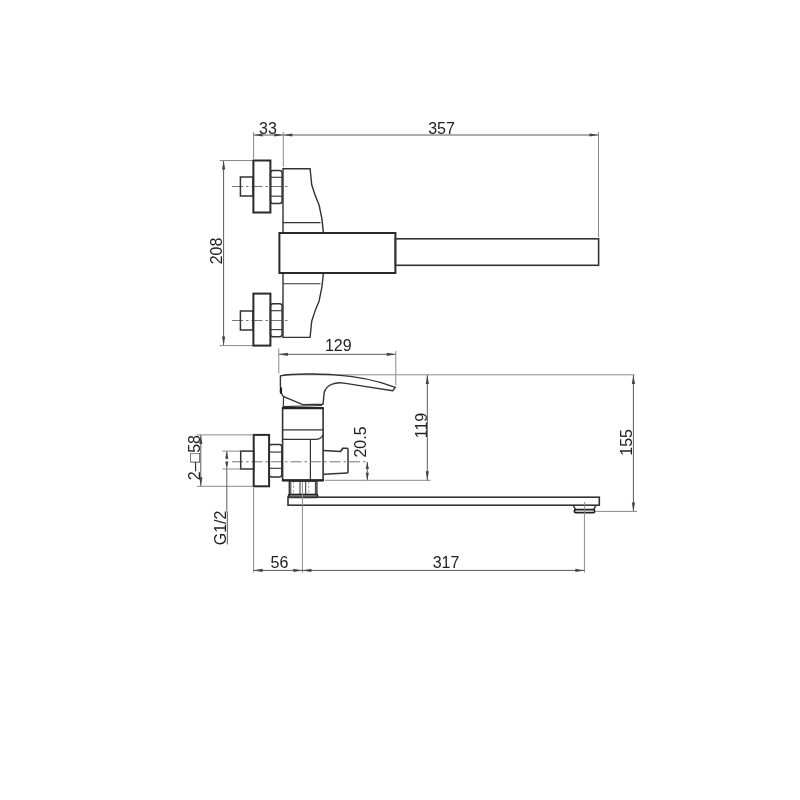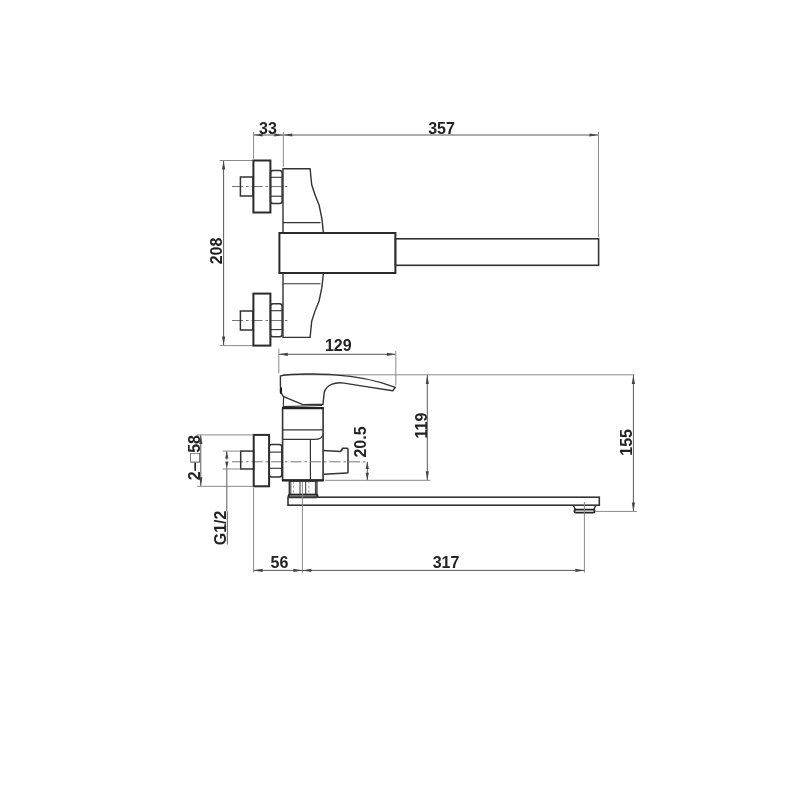--- a/index.html
+++ b/index.html
@@ -1,16 +1,16 @@
 <!DOCTYPE html>
 <html><head>
 <meta charset="utf-8">
 <style>
   html,body{margin:0;padding:0;background:#ffffff;}
-  .wrap{width:800px;height:800px;position:relative;background:#ffffff;font-weight:bold;}
+  .wrap{width:800px;height:800px;position:relative;background:#ffffff;}
   svg{display:block;}
   text{font-family:"Liberation Sans", sans-serif;fill:#222;-webkit-font-smoothing:antialiased;}
 </style>
 </head>
 <body>
 <div class="wrap">
 <svg width="800" height="800" viewBox="0 0 800 800" xmlns="http://www.w3.org/2000/svg">
 
 <rect x="0" y="0" width="800" height="800" fill="#ffffff"></rect>
 

